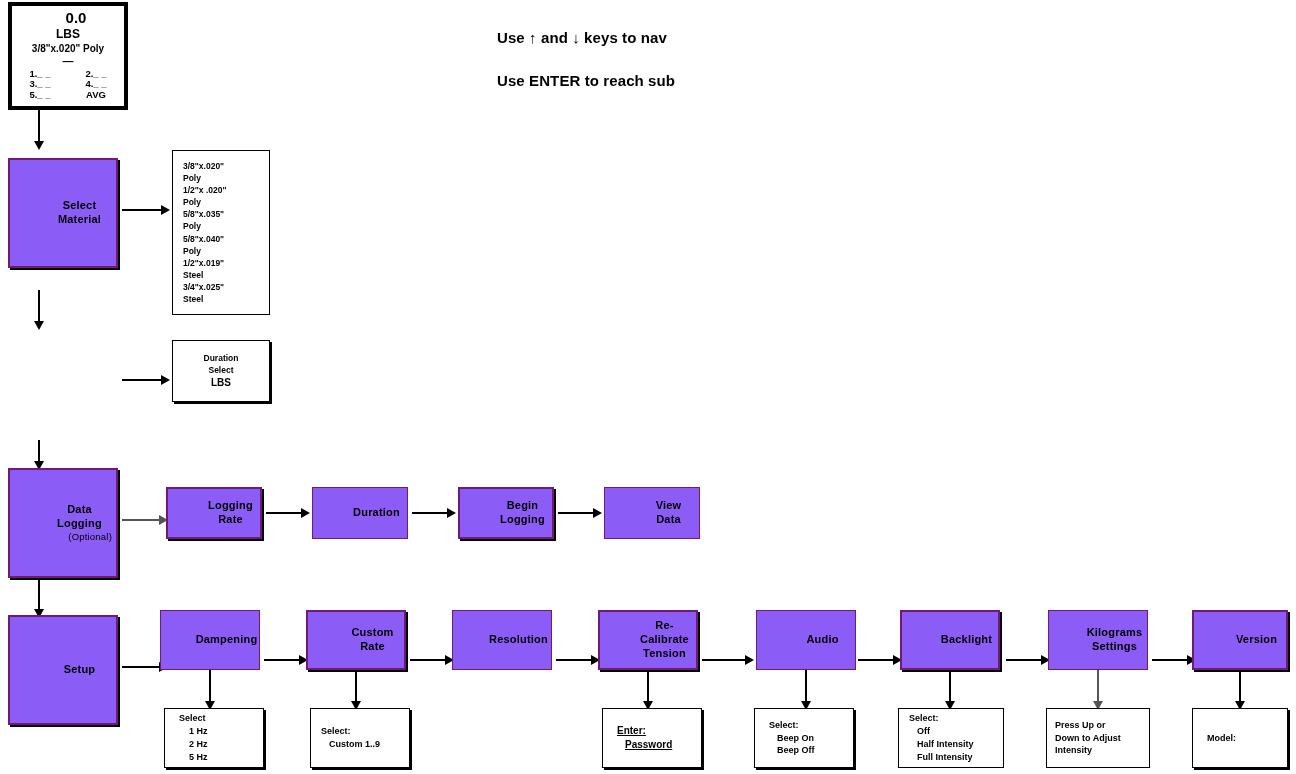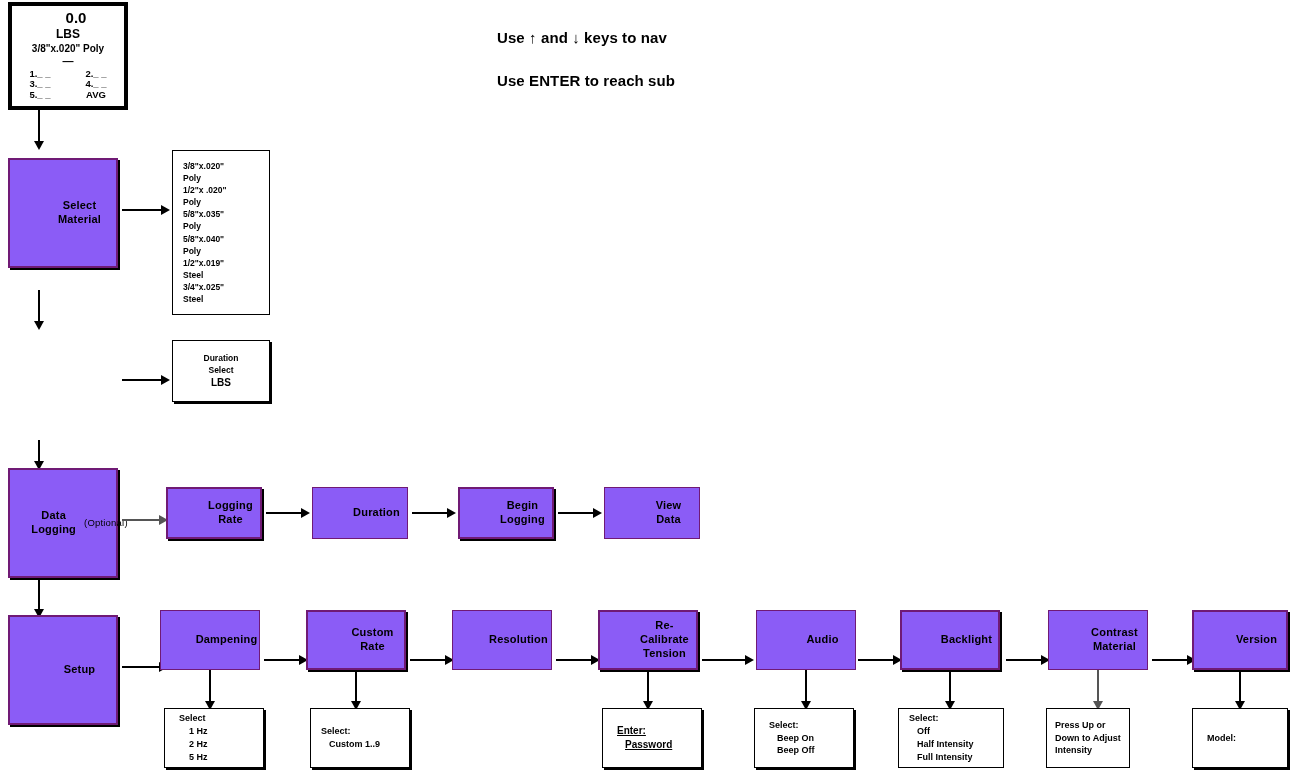--- a/index.html
+++ b/index.html
@@ -197,21 +197,21 @@
       <div class="head"></div>
   </div>
   <div class="listbox center thick" style="left:172px; top:340px; width:98px; height:62px; font-size:8.5px; box-shadow:2px 2px 0 0 #000;">
     <div class="inner">
       <div>Duration</div>
       <div>Select</div>
       <div style="font-size:10px;">LBS</div>
     </div>
   </div>
 
-  <div class="box thick" style="left:8px; top:468px; width:110px; height:110px; font-size:11px; flex-direction:row;">
+  <div class="box thick" style="left:8px; top:468px; width:110px; height:110px; font-size:11px; flex-direction:column;align-items:flex-end;">
     <span class="lbl">Data Logging</span>
     <span class="lbl" style="font-size:9.5px; font-weight:normal;">(Optional)</span>
   </div>
   <div class="arrow-h light" style="left:122px; top:513px; width:46px; height:14px;">
     <div class="shaft" style="width:38px;"></div>
       <div class="head"></div>
   </div>
 
   <div class="box thick" style="left:166px; top:487px; width:96px; height:52px; font-size:11px;">
     <span class="lbl">Logging Rate</span>
@@ -346,27 +346,27 @@
       <div style="padding-left:8px;">Half Intensity</div>
       <div style="padding-left:8px;">Full Intensity</div>
     </div>
   </div>
   <div class="arrow-h" style="left:1006px; top:653px; width:44px; height:14px;">
     <div class="shaft" style="width:36px;"></div>
       <div class="head"></div>
   </div>
 
   <div class="box thin" style="left:1048px; top:610px; width:100px; height:60px; font-size:11px;">
-    <span class="lbl">Contrast Material</span>
+    <span class="lbl">Kilograms Settings</span>
   </div>
   <div class="arrow-v light" style="left:1091px; top:670px; width:14px; height:40px;">
     <div class="shaft" style="height:32px;"></div>
       <div class="head"></div>
   </div>
-  <div class="listbox thin" style="left:1046px; top:708px; width:84px; height:60px; font-size:9px;">
+  <div class="listbox thin" style="left:1046px; top:708px; width:104px; height:60px; font-size:9px;">
     <div class="inner" style="padding-left:8px;">
       <div>Press Up or</div>
       <div>Down to Adjust</div>
       <div>Intensity</div>
     </div>
   </div>
   <div class="arrow-h" style="left:1152px; top:653px; width:44px; height:14px;">
     <div class="shaft" style="width:36px;"></div>
       <div class="head"></div>
   </div>

